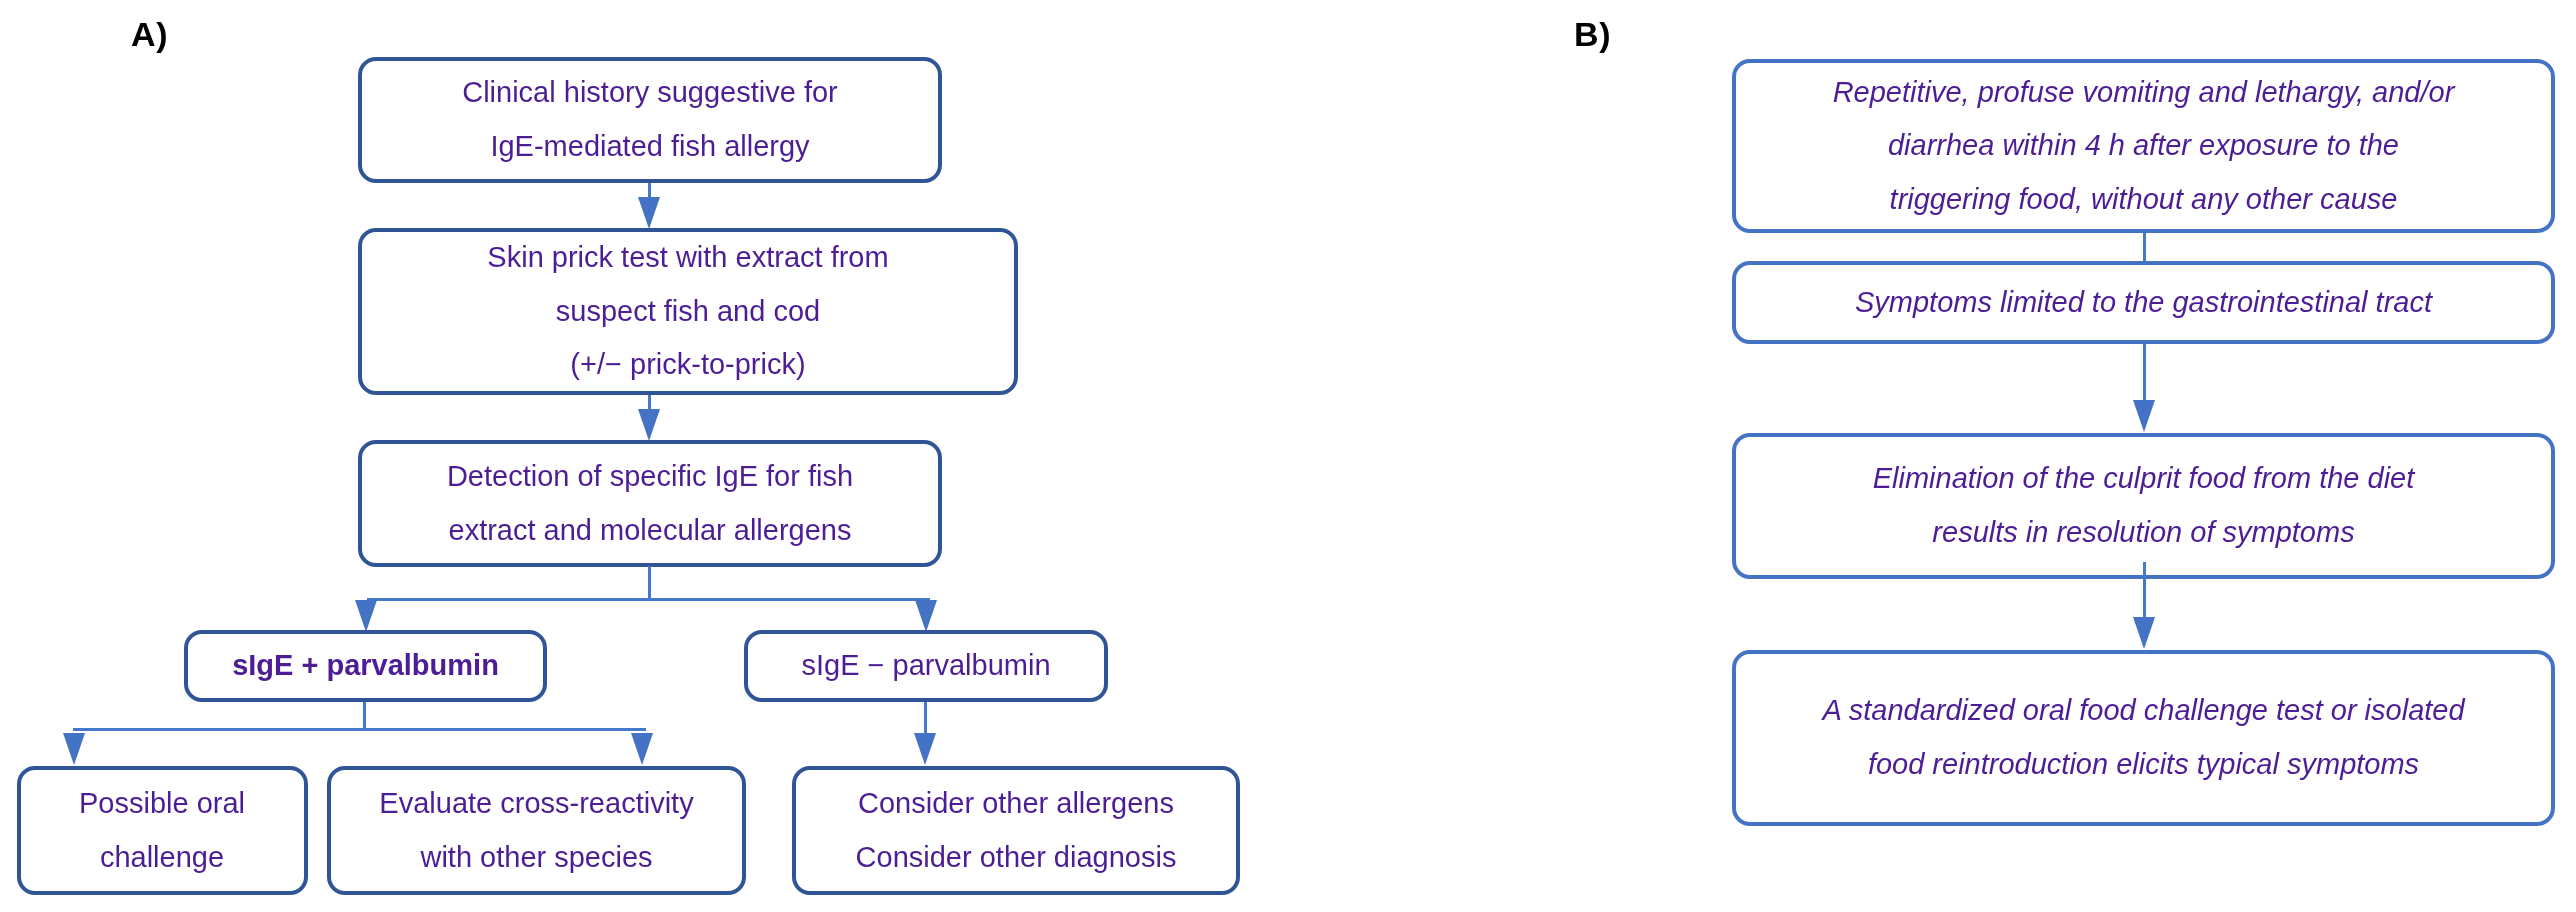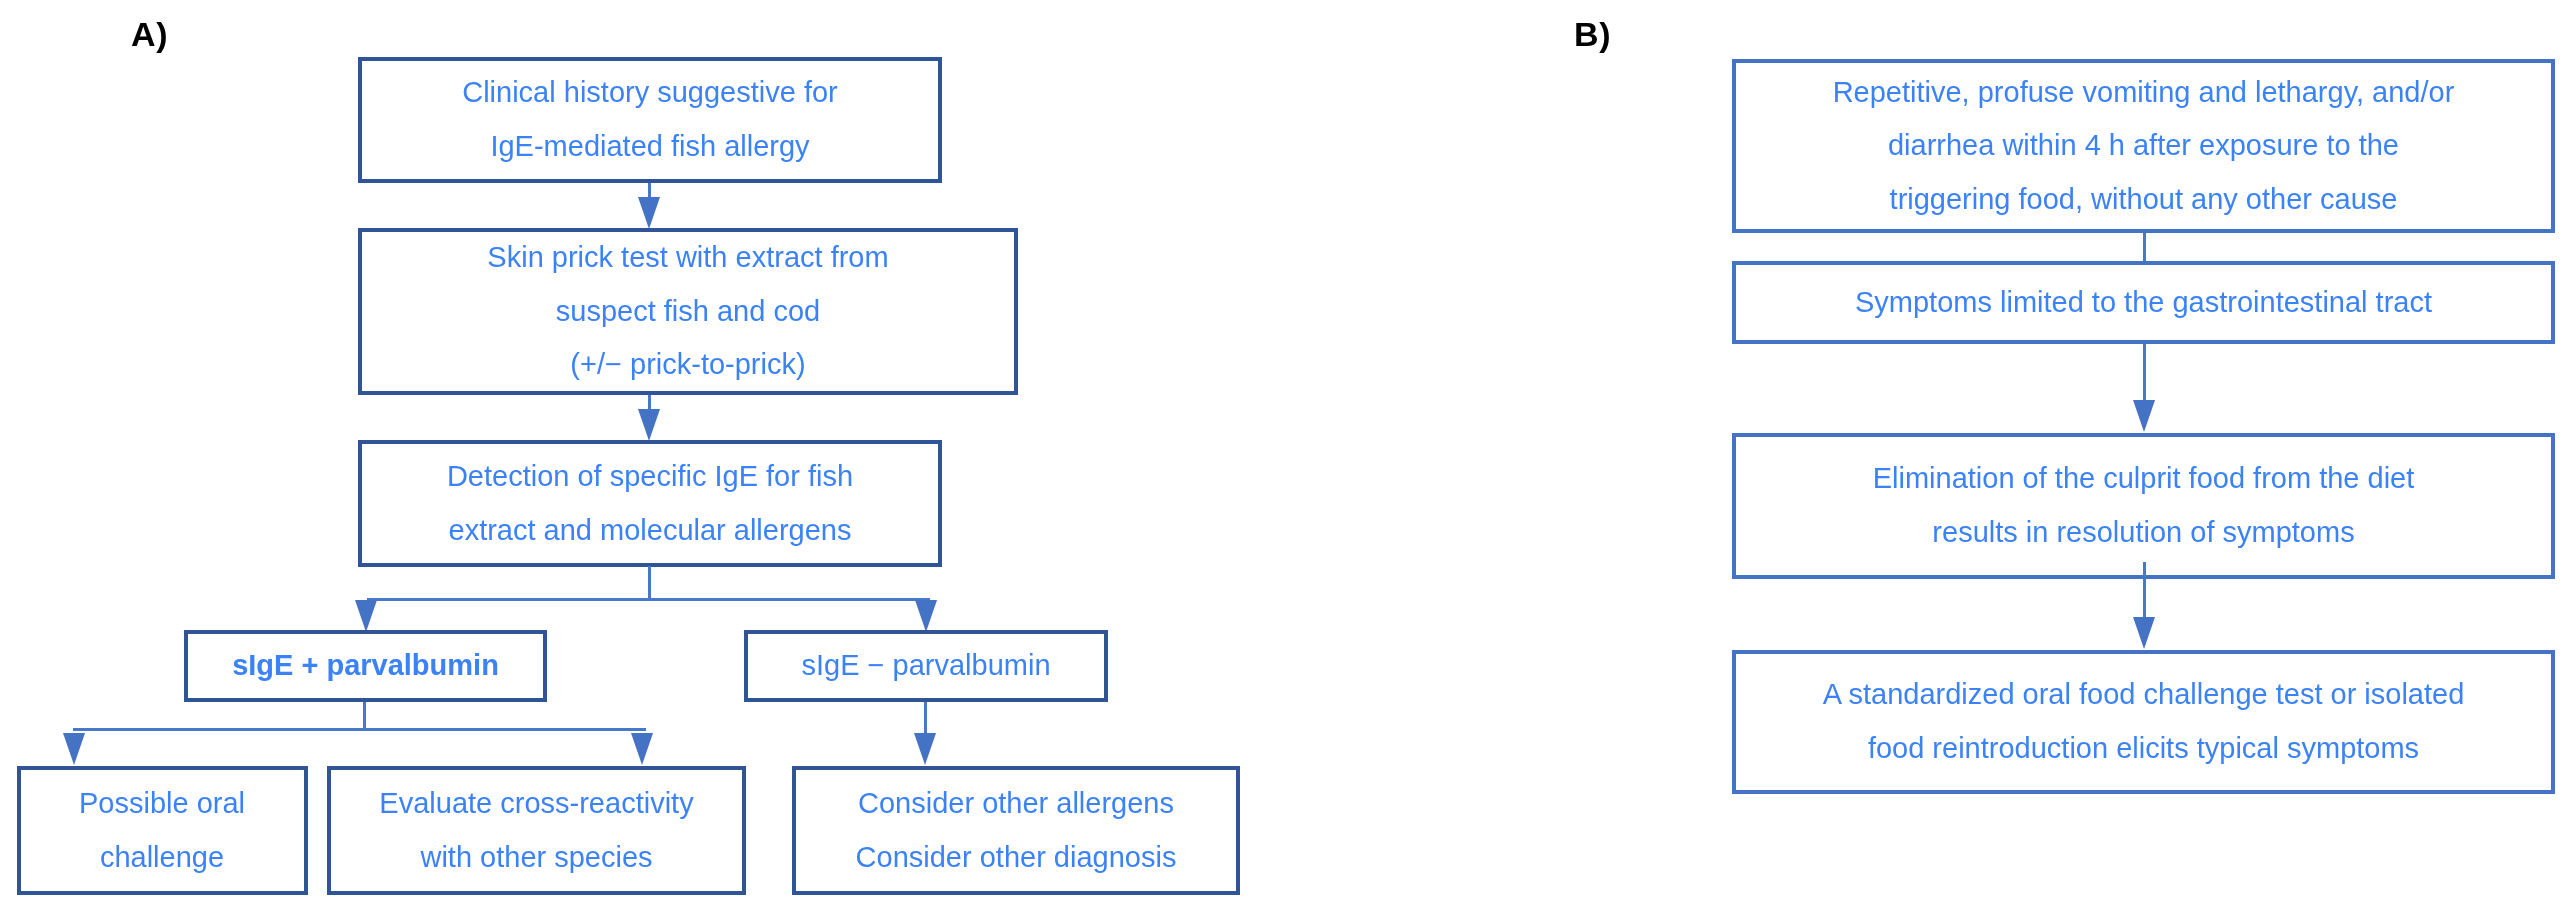--- a/index.html
+++ b/index.html
@@ -27,25 +27,26 @@
     position: absolute;
     box-sizing: border-box;
     background: #ffffff;
     display: flex;
     align-items: center;
     justify-content: center;
     text-align: center;
     white-space: pre-line;
     font-size: 29px;
     line-height: 1.85;
-    color: #3b82f6;
+    color: #4c1d95;
     padding: 0 12.7px;
+    border-radius: 18px;
   }
   .border-a { border: 4.4px solid var(--panel-a-border, #2F5597); }
-  .border-b { border: 4.4px solid var(--panel-b-border, #4472C4); }
+  .border-b { border: 4.4px solid var(--panel-b-border, #4472C4); font-style: italic; }
   .vline, .hline {
     position: absolute;
     background: var(--connector, #4779CB);
   }
   .vline { width: 3.2px; }
   .hline { height: 3.2px; }
   .thin { width: 2.5px; }
   .ah {
     position: absolute;
     width: 0;
@@ -132,17 +133,17 @@
   </div>
 
   <div class="box border-b" style="left:1732px; top:433px; width:823px; height:146px;">Elimination of the culprit food from the diet
 results in resolution of symptoms</div>
 
   <div>
     <div class="vline" style="left:2143px; top:562px; height:57px;"></div>
     <div class="ah" style="left:2133px; top:617px;"></div>
   </div>
 
-  <div class="box border-b" style="left:1732px; top:650px; width:823px; height:144px;">A standardized oral food challenge test or isolated
+  <div class="box border-b" style="left:1732px; top:650px; width:823px; height:176px;">A standardized oral food challenge test or isolated
 food reintroduction elicits typical symptoms</div>
 
 </div>
 
 
 </body></html>

